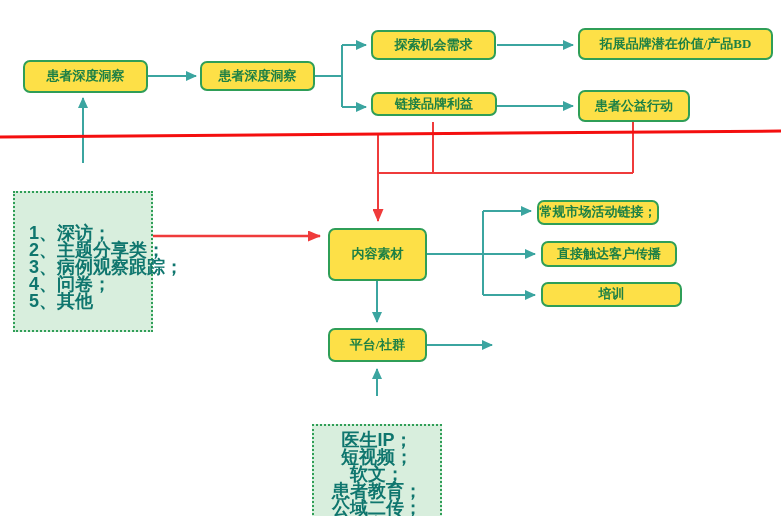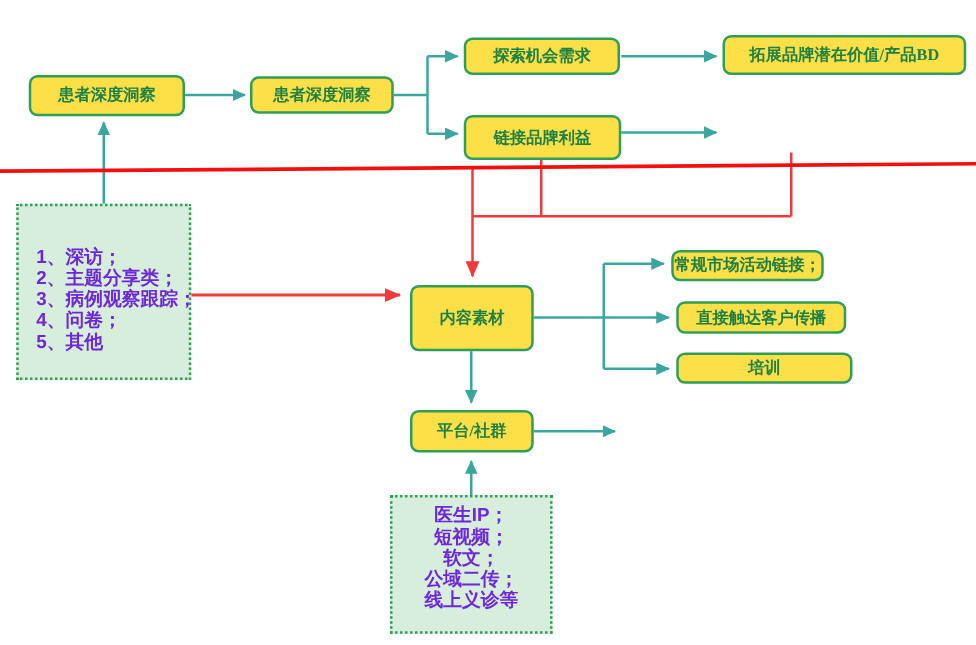--- a/index.html
+++ b/index.html
@@ -32,23 +32,24 @@
     text-align: center;
     line-height: 1.1;
     white-space: nowrap;
     font-family: Liberation Serif, serif;
   }
   .note {
     position: absolute;
     box-sizing: border-box;
     background: #d8eedd;
     border: 2px dotted #2f9e57;
-    color: #6d28d9;
+    color: #0f766e;
     font-weight: bold;
-    font-size: 15px;
+    font-size: 18px;
+    margin-top: 28px;
   }
   .note .line { line-height: 17px; white-space: nowrap; }
   .note-left { padding: 32px 6px 0 14px; text-align: left; }
   .note-center { padding: 6px 4px 0 4px; text-align: center; }
 </style>
 </head>
 <body>
 
 <div id="stage">
 
@@ -84,22 +85,23 @@
   </svg>
 
   <div class="box" style="left:23px; top:60px; width:125px; height:33px;">患者深度洞察</div>
 
   <div class="box" style="left:200px; top:61px; width:115px; height:30px;">患者深度洞察</div>
 
   <div class="box" style="left:371px; top:30px; width:125px; height:30px;">探索机会需求</div>
 
   <div class="box" style="left:578px; top:28px; width:195px; height:32px;">拓展品牌潜在价值/产品BD</div>
 
-  <div class="box" style="left:371px; top:92px; width:126px; height:36px;">链接品牌利益</div>
+  <div class="box" style="left:371px; top:92px; width:126px; height:24px;">链接品牌利益</div>
 
+  <div class="box" style="left:578px; top:90px; width:112px; height:32px;">患者公益行动</div>
 
   <div class="box" style="left:328px; top:228px; width:99px; height:53px;">内容素材</div>
 
   <div class="box" style="left:537px; top:200px; width:122px; height:25px;">常规市场活动链接；</div>
 
   <div class="box" style="left:541px; top:241px; width:136px; height:26px;">直接触达客户传播</div>
 
   <div class="box" style="left:541px; top:282px; width:141px; height:25px;">培训</div>
 
   <div class="box" style="left:328px; top:328px; width:99px; height:34px;">平台/社群</div>
@@ -110,17 +112,18 @@
     <div class="line">2、主题分享类；</div>
     <div class="line">3、病例观察跟踪；</div>
     <div class="line">4、问卷；</div>
     <div class="line">5、其他</div>
   </div>
 
   <div class="note note-center" style="left:312px; top:396px; width:130px; height:111px;">
     <div class="line">医生IP；</div>
     <div class="line">短视频；</div>
     <div class="line">软文；</div>
+    <div class="line">患者教育；</div>
     <div class="line">公域二传；</div>
     <div class="line">线上义诊等</div>
   </div>
 
 </div>
 
 </body></html>

